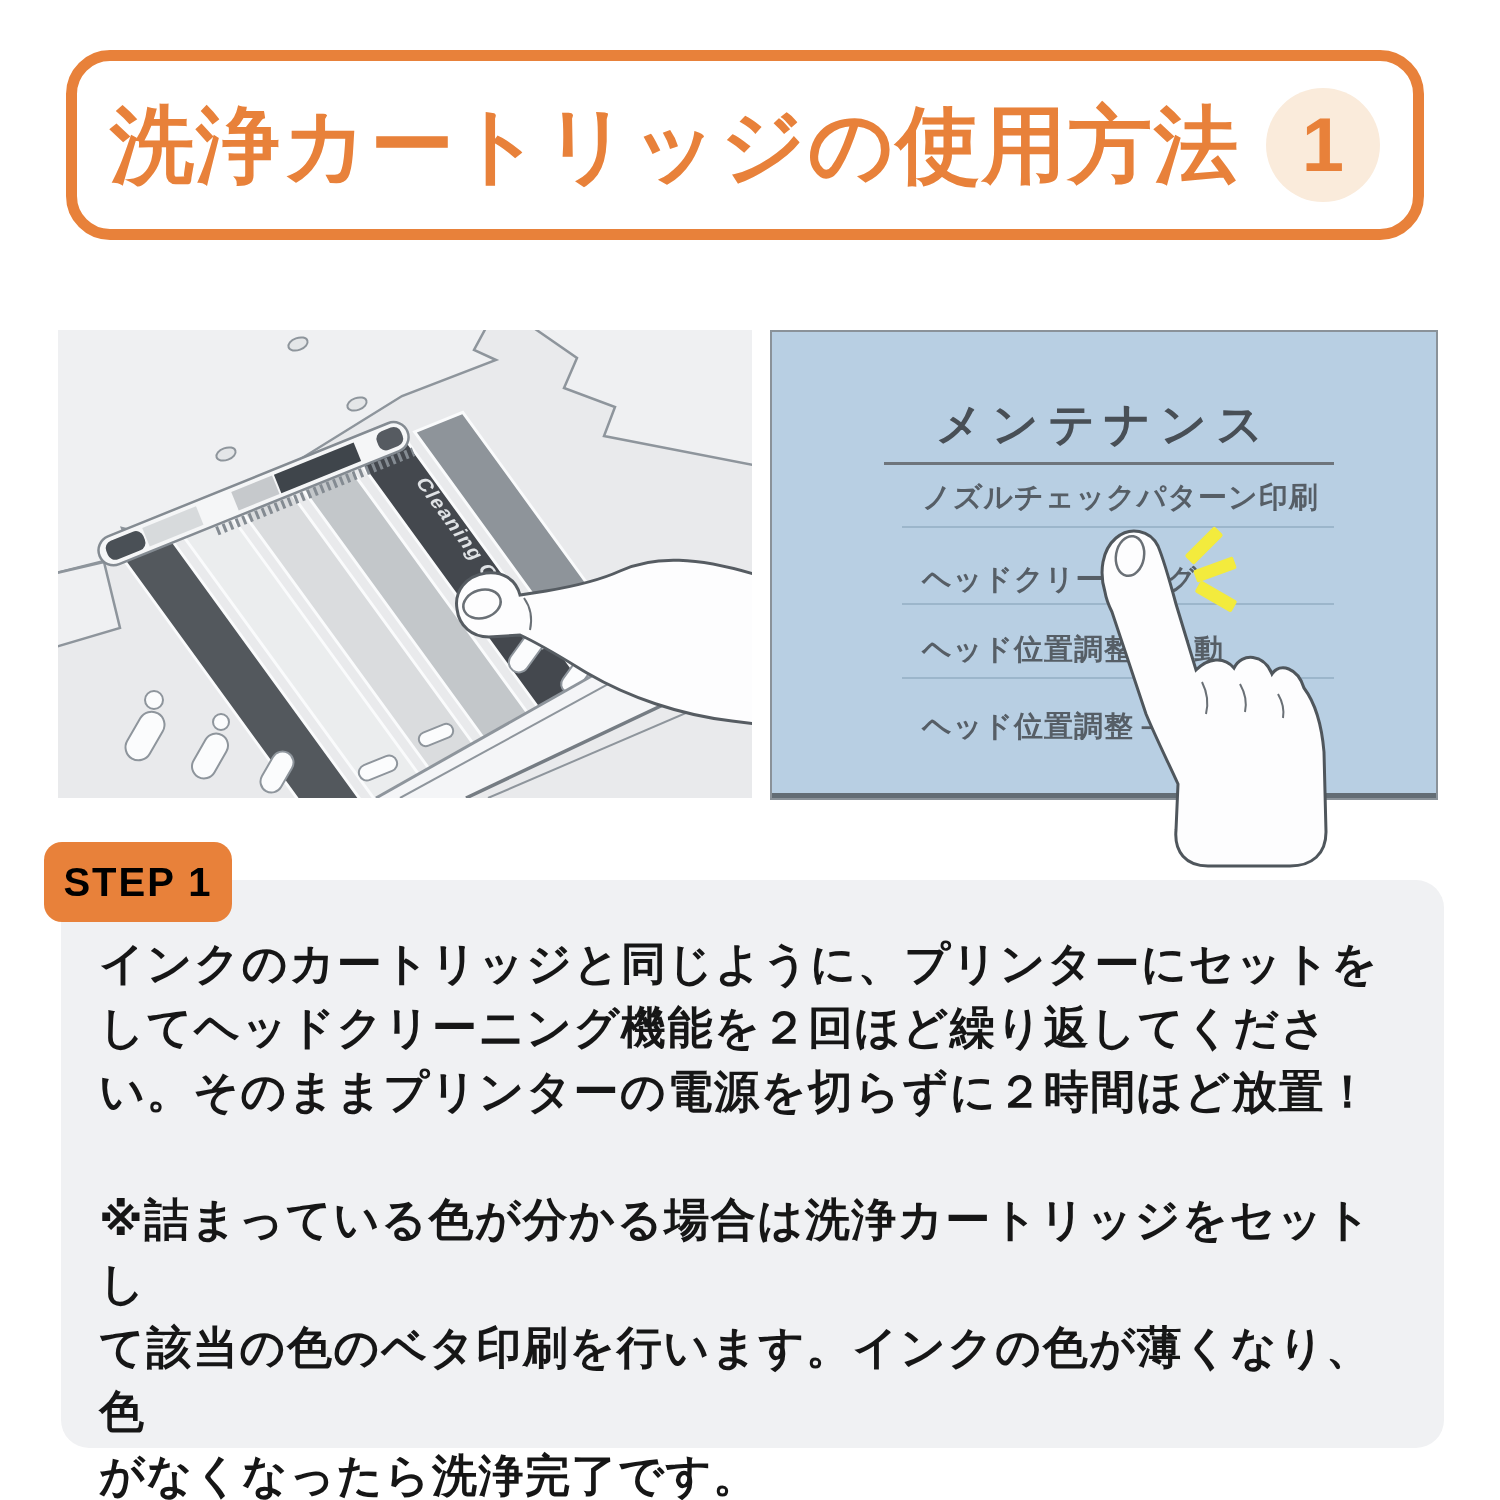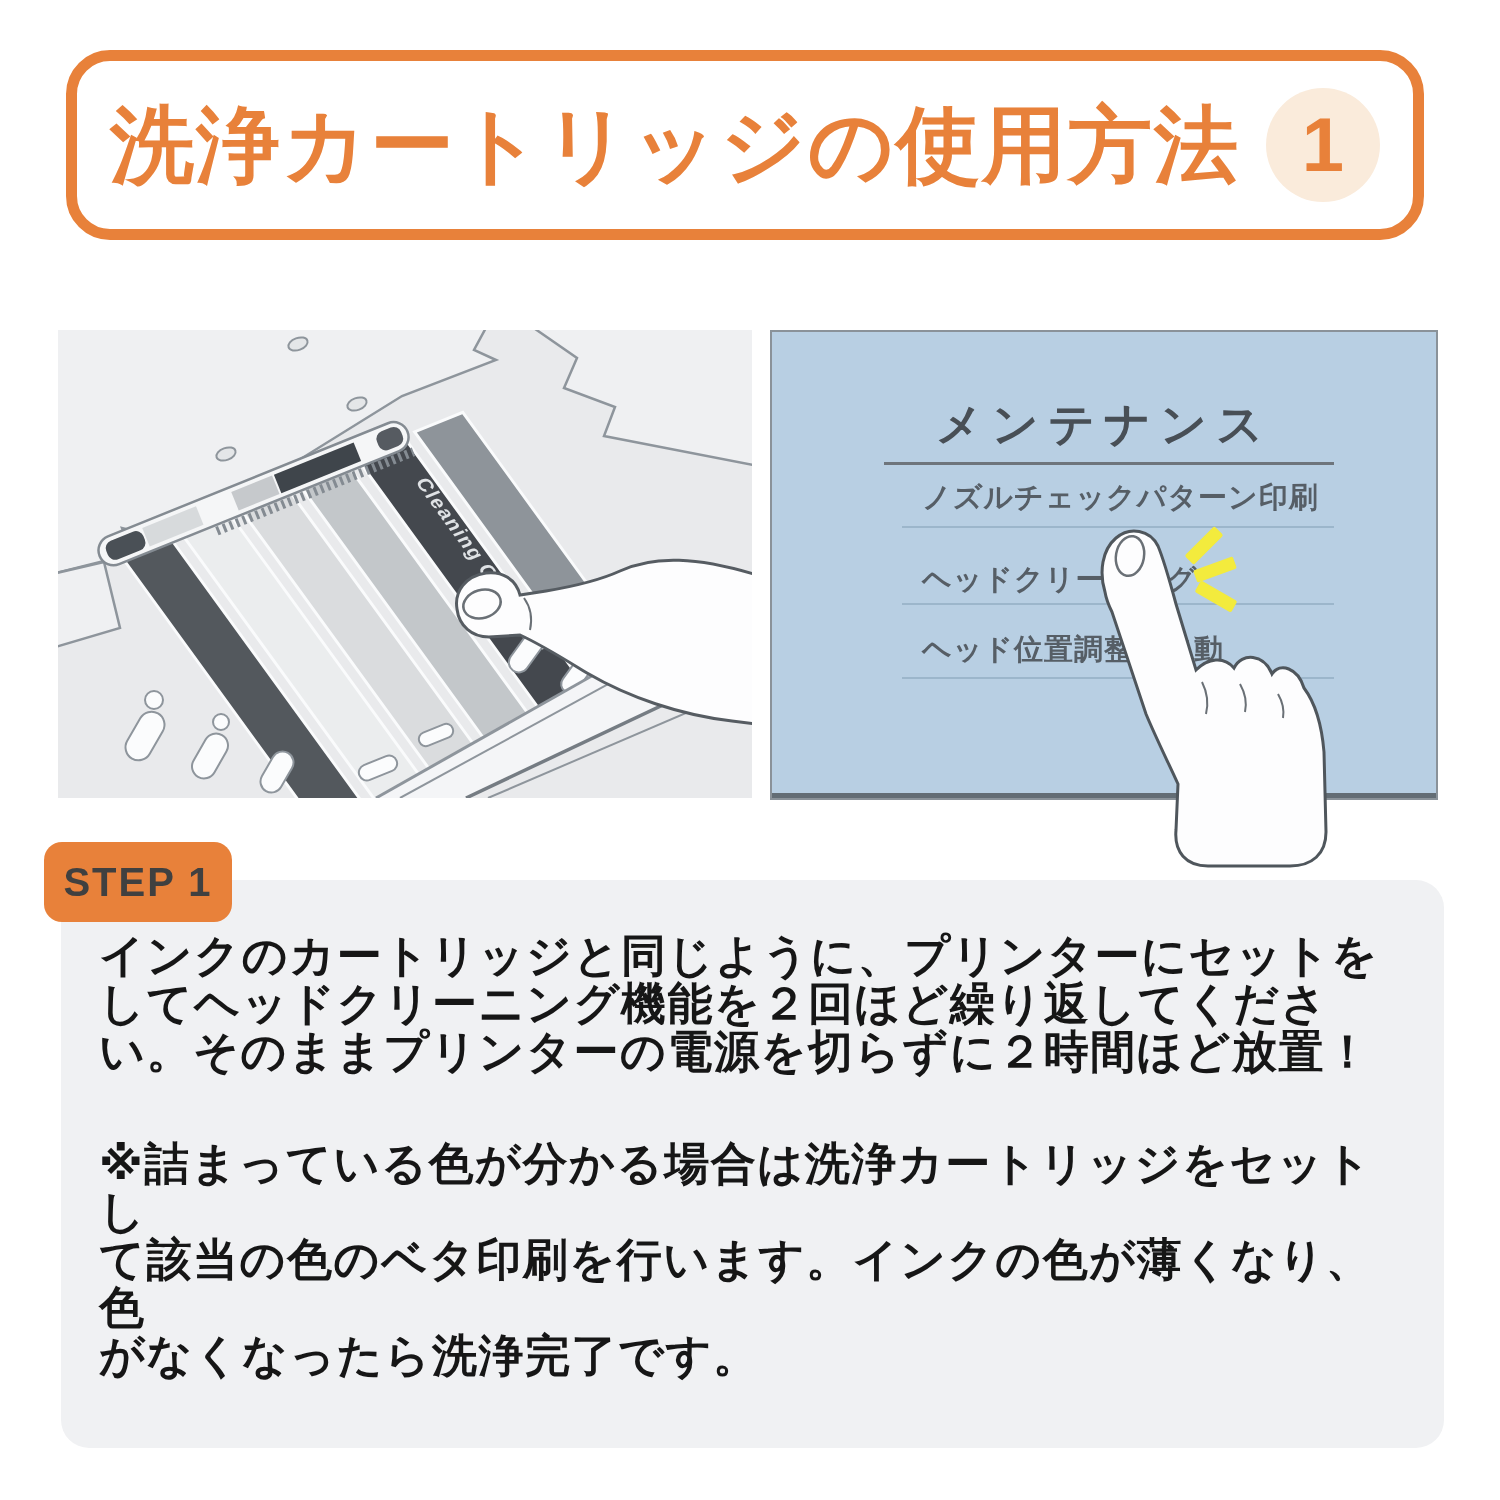--- a/index.html
+++ b/index.html
@@ -33,24 +33,24 @@
     color:var(--menu-title);letter-spacing:9px;}
   .screen-underline{left:112px;top:130px;width:450px;height:3px;background:var(--underline);}
   .menu-item{left:150px;font-size:29px;font-weight:600;color:var(--menu-text);letter-spacing:1px;font-family:Liberation Mono, monospace;}
   .menu-sep{left:130px;width:432px;height:2px;background:var(--separator);}
   .tap-mark{width:42px;height:13px;background:var(--yellow);border-radius:2px;}
   .hand-overlay{left:0;top:0;width:668px;height:540px;pointer-events:none;}
 
   
   .step-badge{left:44px;top:842px;width:188px;height:80px;background:var(--accent);
     border-radius:18px;display:flex;align-items:center;justify-content:center;z-index:3;}
-  .step-badge span{color:#404040;font-size:40px;font-weight:800;letter-spacing:2px;}
+  .step-badge span{color:#000000;font-size:40px;font-weight:800;letter-spacing:2px;}
   .step-box{left:61px;top:880px;width:1383px;height:568px;background:var(--box-gray);
     border-radius:28px;padding:52px 38px 0 38px;z-index:2;}
-  .step-par{font-size:45px;line-height:48px;font-weight:800;color:var(--text-dark);
+  .step-par{font-size:45px;line-height:64px;font-weight:800;color:var(--text-dark);
     letter-spacing:1.5px;white-space:pre-line;}
   .step-par + .step-par{margin-top:64px;}
 </style>
 </head>
 <body>
 
 <div class="abs header-box">
   <div class="header-title">洗浄カートリッジの使用方法</div>
   <div class="header-step-circle">
     <span class="header-step-num">1</span>
@@ -126,20 +126,21 @@
 <div class="abs screen-panel" style="overflow:visible;">
   <div class="abs screen-title">メンテナンス</div>
   <div class="abs screen-underline"></div>
 
   <div class="abs menu-item" style="top:146px;">ノズルチェックパターン印刷</div>
   <div class="abs menu-sep" style="top:194px;"></div>
   <div class="abs menu-item" style="top:228px;">ヘッドクリーニング</div>
   <div class="abs menu-sep" style="top:271px;"></div>
   <div class="abs menu-item" style="top:298px;">ヘッド位置調整－自動</div>
   <div class="abs menu-sep" style="top:345px;"></div>
+  <div class="abs menu-item" style="top:375px;">ヘッド位置調整－</div>
 
   <div class="abs tap-mark" style="left:411px;top:207px;transform:rotate(-45deg);"></div>
   <div class="abs tap-mark" style="left:422px;top:231px;transform:rotate(-20deg);"></div>
   <div class="abs tap-mark" style="left:423px;top:258px;transform:rotate(30deg);"></div>
 
   <div class="abs bottom-edge"></div>
 
   <svg class="abs hand-overlay" viewBox="0 0 668 540" xmlns="http://www.w3.org/2000/svg" style="overflow:visible;z-index:2;">
     <path d="M 333 260 C 327 240 330 218 344 206 C 358 194 378 198 386 214
              C 392 228 398 250 404 272 L 424 338

